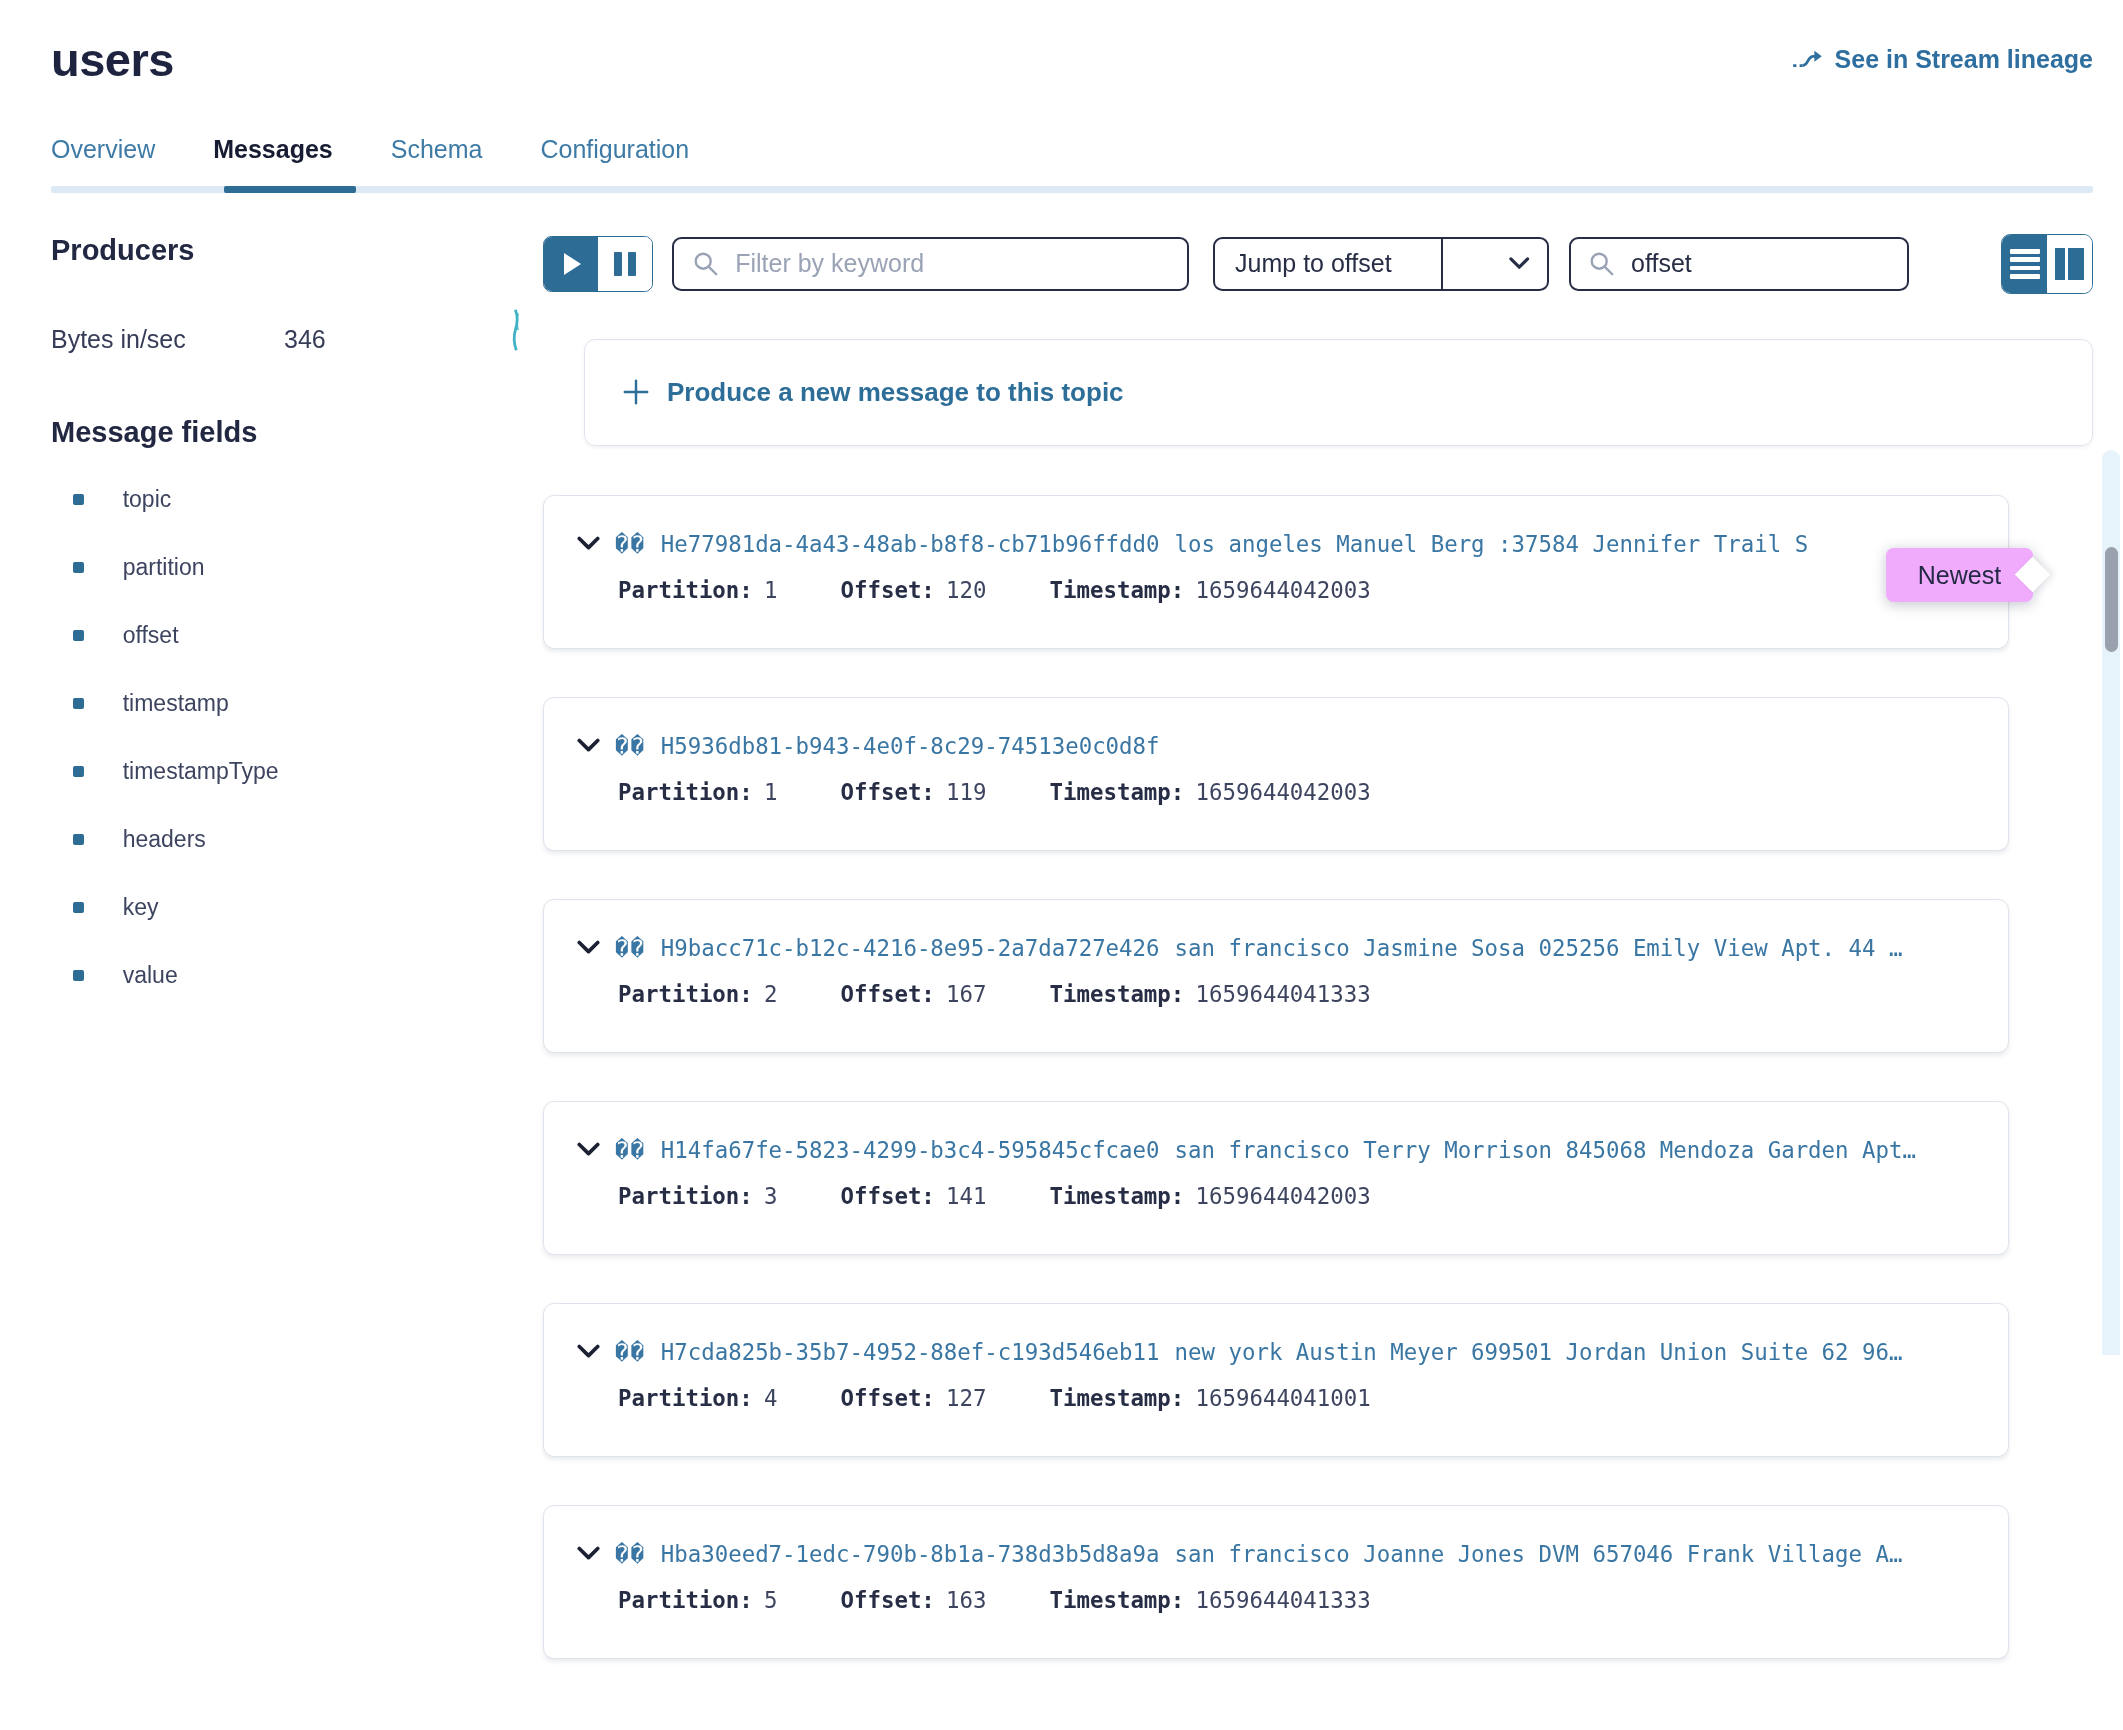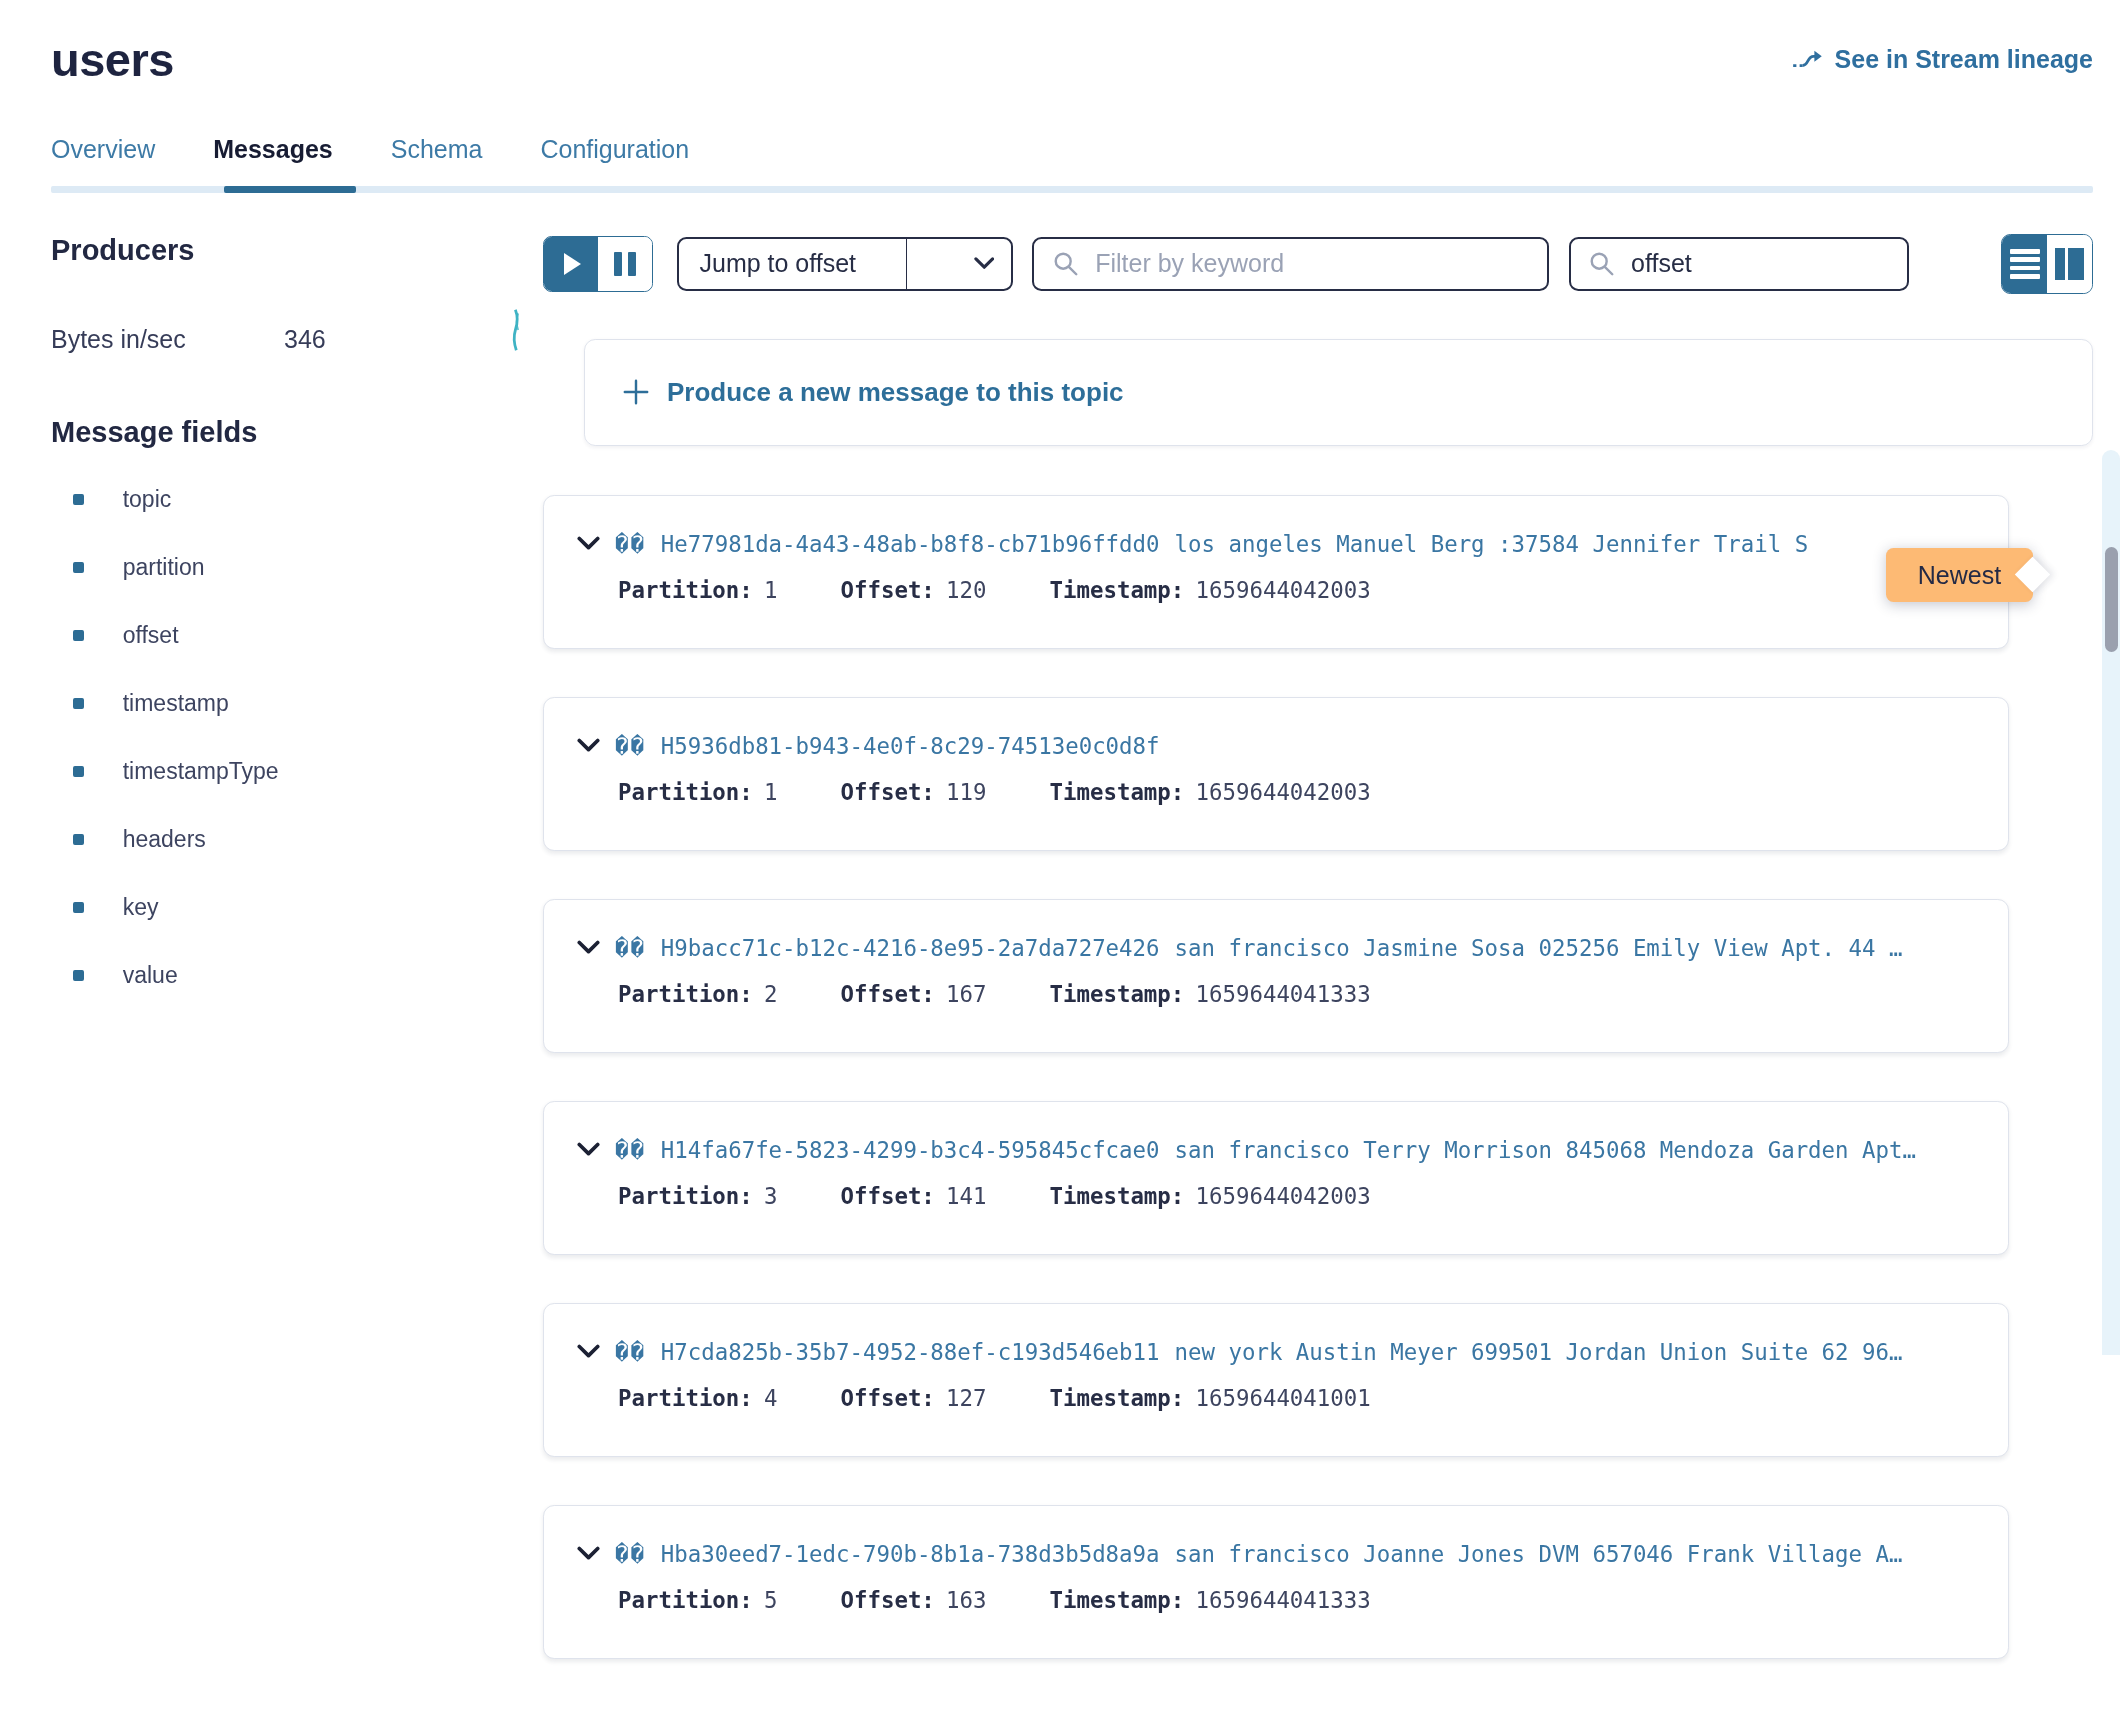--- a/index.html
+++ b/index.html
@@ -85,21 +85,21 @@
     font-family:"DejaVu Sans Mono", monospace;font-size:22.4px;color:#3a76a3;}
   .keyline .chev{flex:none;display:flex;}
   .keyline .kprefix{letter-spacing:1.9px;flex:none;}
   .keyline .ktext{flex:none;}
   .keyline .kpreview{overflow:hidden;}
   .metaline{margin:20px 0 0 41px;display:flex;gap:63px;white-space:nowrap;
     font-family:"DejaVu Sans Mono", monospace;font-size:22.4px;color:#3d445f;}
   .metaline b{color:#272d45;font-weight:700;margin-right:11.2px;}
 
   
-  .newest{position:absolute;left:1886px;top:548px;width:147px;height:54px;background:#fdba74;
+  .newest{position:absolute;left:1886px;top:548px;width:147px;height:54px;background:#f0abfc;
     border-radius:7.5px;box-shadow:0 2.8px 13px rgba(30,40,70,0.25);
     display:flex;align-items:center;justify-content:center;font-size:25px;color:#242a45;z-index:5;}
   .newest .arrow{position:absolute;right:-12px;top:14px;width:25px;height:25px;background:#ffffff;
     transform:rotate(45deg);box-shadow:2.8px -2.8px 7.5px rgba(30,40,70,0.12);}
 
   
   .vscroll{position:absolute;right:3.7px;top:450px;bottom:0;width:18.6px;background:#e7f3fa;border-radius:9.3px 9.3px 0 0;}
   .vscroll .thumb{position:absolute;left:2.8px;top:97px;width:13px;height:105px;background:#9aa0ae;border-radius:7.5px;cursor:pointer;}
 
   svg{display:block;}
@@ -206,40 +206,40 @@
             <span class="tri"></span>
           </div>
           <div class="pp-btn">
             <span class="pausebars">
                 <i></i>
                 <i></i>
               </span>
           </div>
         </div>
 
+        <div class="tb-input filter-box">
+          <span>
+            <svg width="28" height="28" viewBox="0 0 30 30" fill="none">
+              <circle cx="12" cy="12" r="8" stroke="#9aa2b5" stroke-width="2.6"></circle>
+              <path d="M18 18 L26 26" stroke="#9aa2b5" stroke-width="2.6" stroke-linecap="round"></path>
+            </svg>
+          </span>
+          <input style="margin-left: 13px;" placeholder="Filter by keyword">
+        </div>
+
         <div class="tb-input jump-box">
           <span class="jlabel">Jump to offset</span>
           <span class="jdiv"></span>
           <span class="jchev">
             <svg width="20.5" height="13" viewBox="0 0 22 14" fill="none">
               <path d="M2 2 L11 11 L20 2" stroke="#272d45" stroke-width="3.4" stroke-linecap="round" stroke-linejoin="round" fill="none"></path>
             </svg>
           </span>
         </div>
 
-        <div class="tb-input filter-box">
-          <span>
-            <svg width="28" height="28" viewBox="0 0 30 30" fill="none">
-              <circle cx="12" cy="12" r="8" stroke="#9aa2b5" stroke-width="2.6"></circle>
-              <path d="M18 18 L26 26" stroke="#9aa2b5" stroke-width="2.6" stroke-linecap="round"></path>
-            </svg>
-          </span>
-          <input style="margin-left: 13px;" placeholder="Filter by keyword">
-        </div>
-
         <div class="tb-input offset-box">
           <span>
             <svg width="28" height="28" viewBox="0 0 30 30" fill="none">
               <circle cx="12" cy="12" r="8" stroke="#9aa2b5" stroke-width="2.6"></circle>
               <path d="M18 18 L26 26" stroke="#9aa2b5" stroke-width="2.6" stroke-linecap="round"></path>
             </svg>
           </span>
           <input style="margin-left: 13px;" value="offset">
         </div>
 

